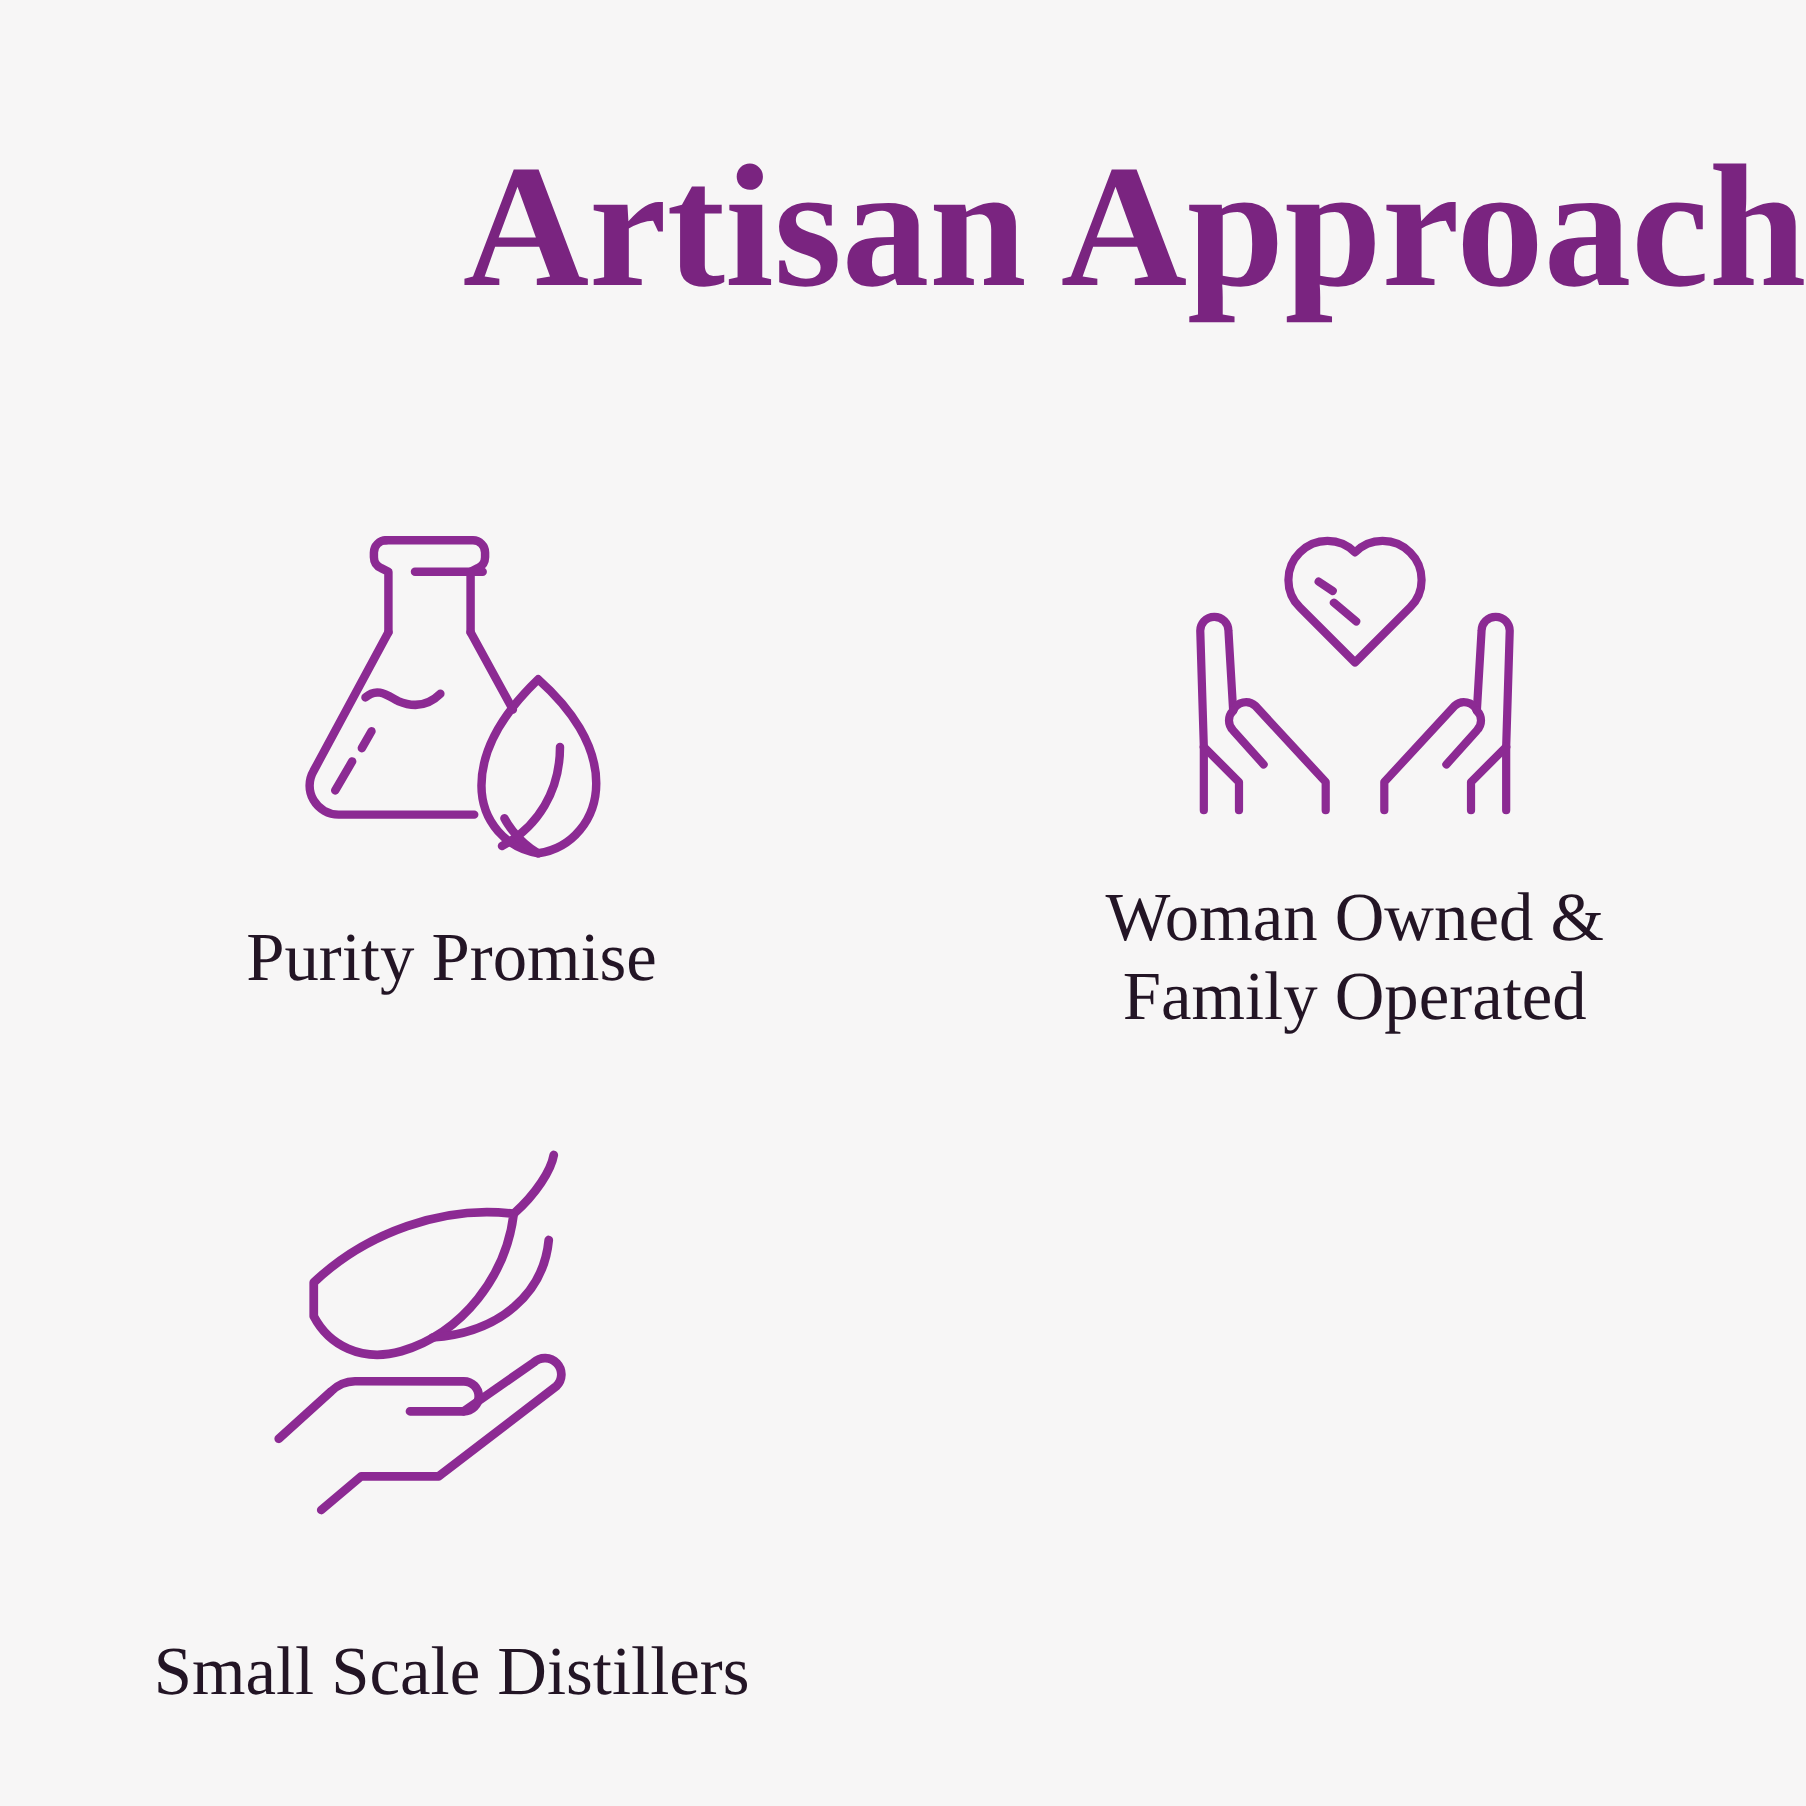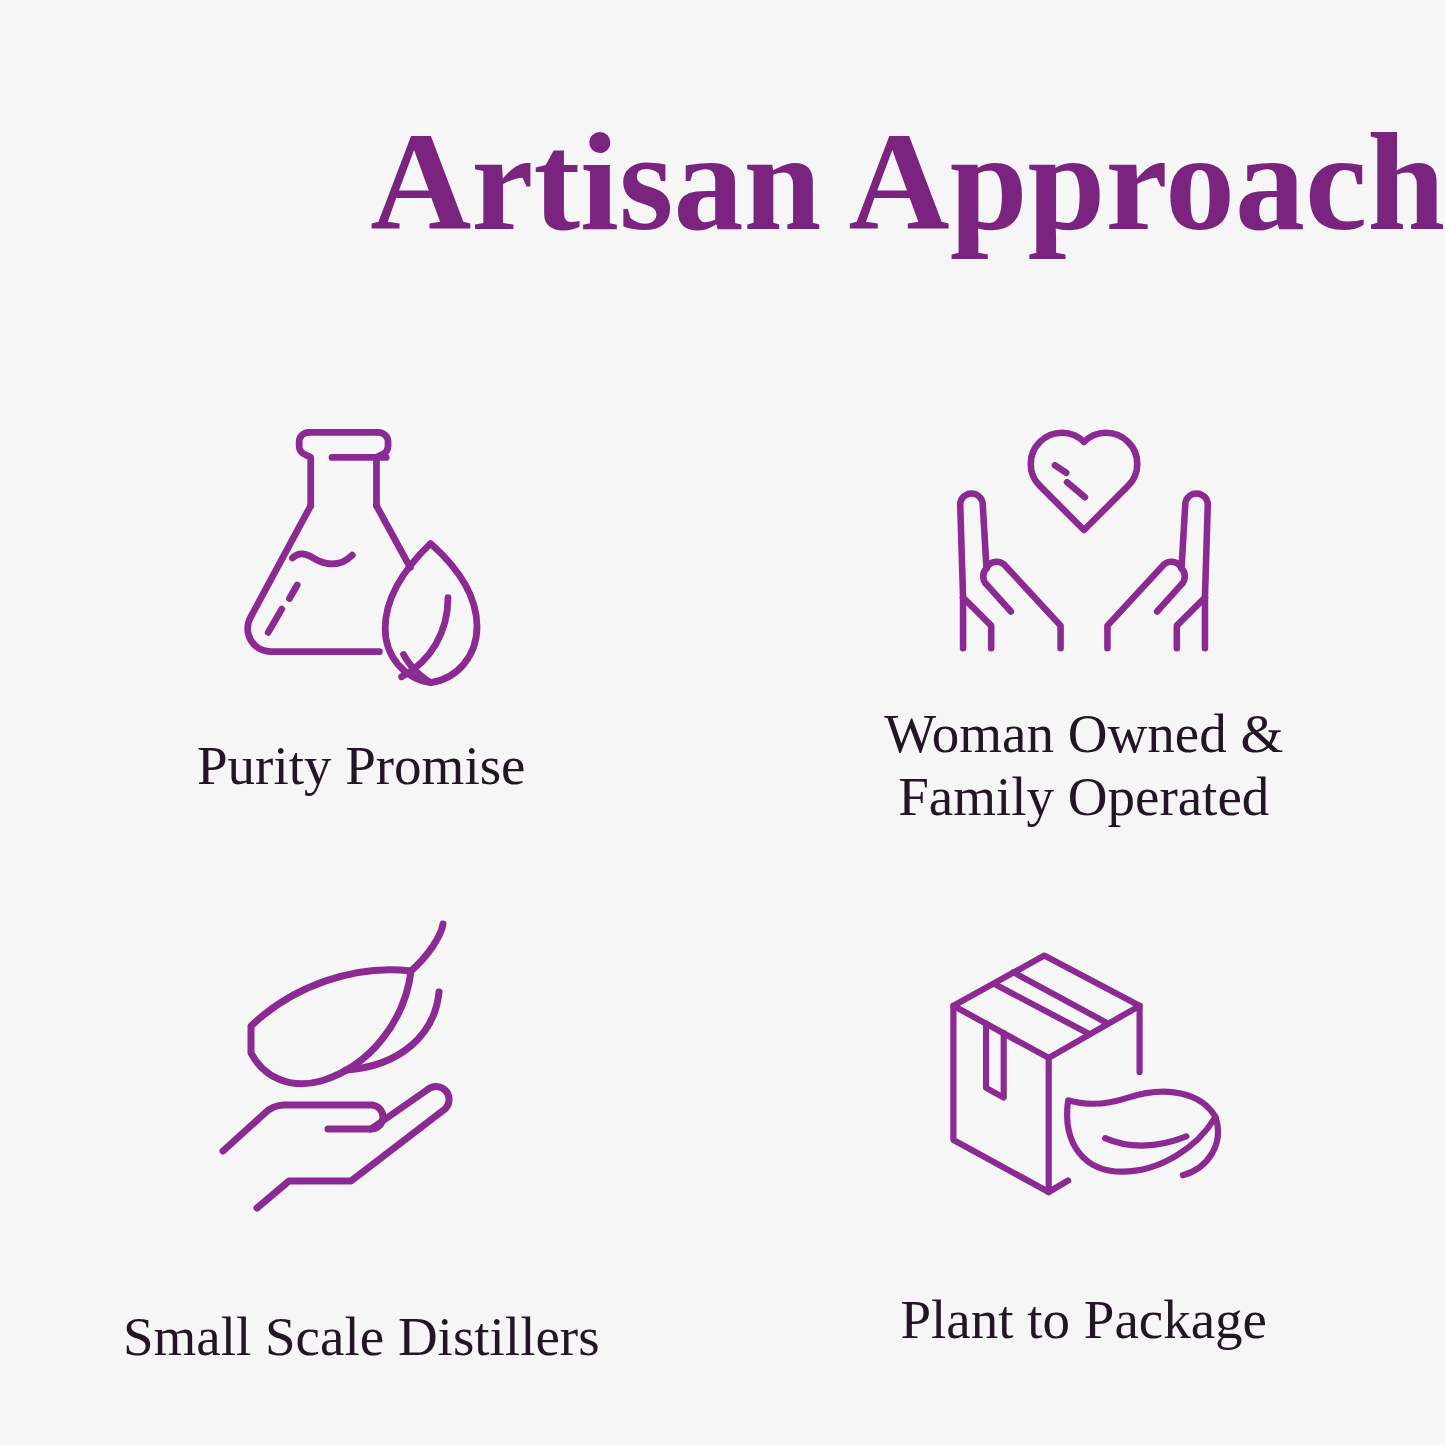--- a/index.html
+++ b/index.html
@@ -167,42 +167,15 @@
 
           <path class="ico" d="M228 74 c-4 42 -38 74 -93 78"></path>
 
           <path class="ico" d="M12 233 l42 -38 a28 28 0 0 1 19 -8 h87 a12 12 0 0 1 0 24 h-43"></path>
           <path class="ico" d="M160 211 l56 -39 a13 13 0 0 1 18 19 l-94 72 h-62 l-32 27"></path>
         </svg>
       </div>
       <div class="caption">Small Scale Distillers</div>
     </div>
 
-    <div class="cell cell-4">
-      <div class="icon-wrap">
-        <svg viewBox="0 0 340 280" xmlns="http://www.w3.org/2000/svg" aria-hidden="true">
-
-          <path class="ico" d="M22 65 L125 8 L233 65 L130 124 z"></path>
-
-          <path class="ico" d="M22 65 v152 l108 59"></path>
-
-          <path class="ico" d="M130 124 v152"></path>
-
-          <path class="ico" d="M233 65 v75"></path>
-
-          <path class="ico" d="M130 276 l22 -13"></path>
-
-          <path class="ico" d="M68 40 L176 97"></path>
-          <path class="ico" d="M90 27 L197 85"></path>
-
-          <path class="ico" d="M59 85 v73 l20 11 v-73"></path>
-
-          <path class="ico" d="M152 172 c20 6 44 5 68 -3 c43 -14 83 -6 99 22 c-21 35 -63 62 -106 62 c-41 0 -68 -30 -61 -81 z"></path>
-          <path class="ico" d="M319 191 c10 30 -8 58 -37 66"></path>
-
-          <path class="ico" d="M194 215 c24 11 58 12 92 -2"></path>
-        </svg>
-      </div>
-      <div class="caption">Plant to Package</div>
-    </div>
 
   </div>
 </div>
 
 </body></html>

